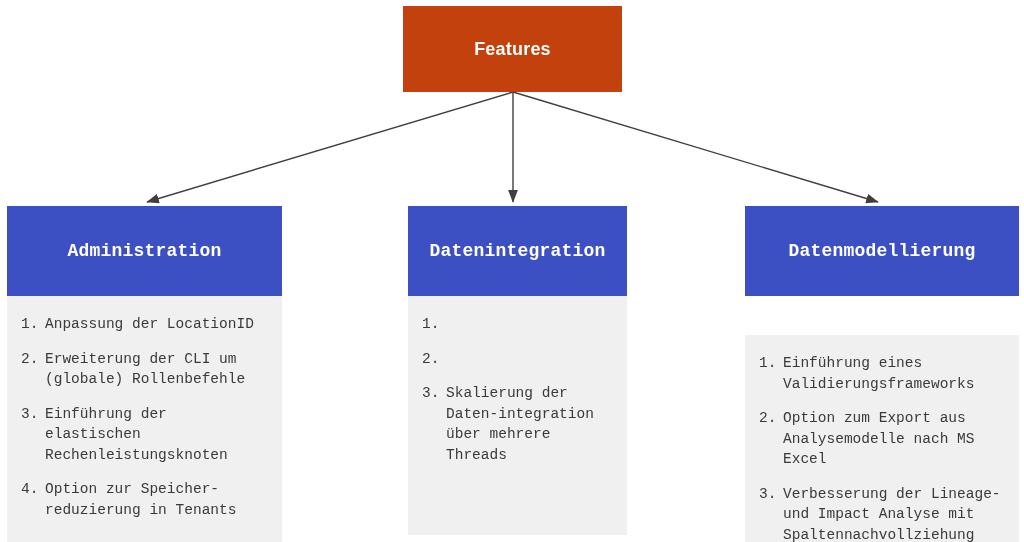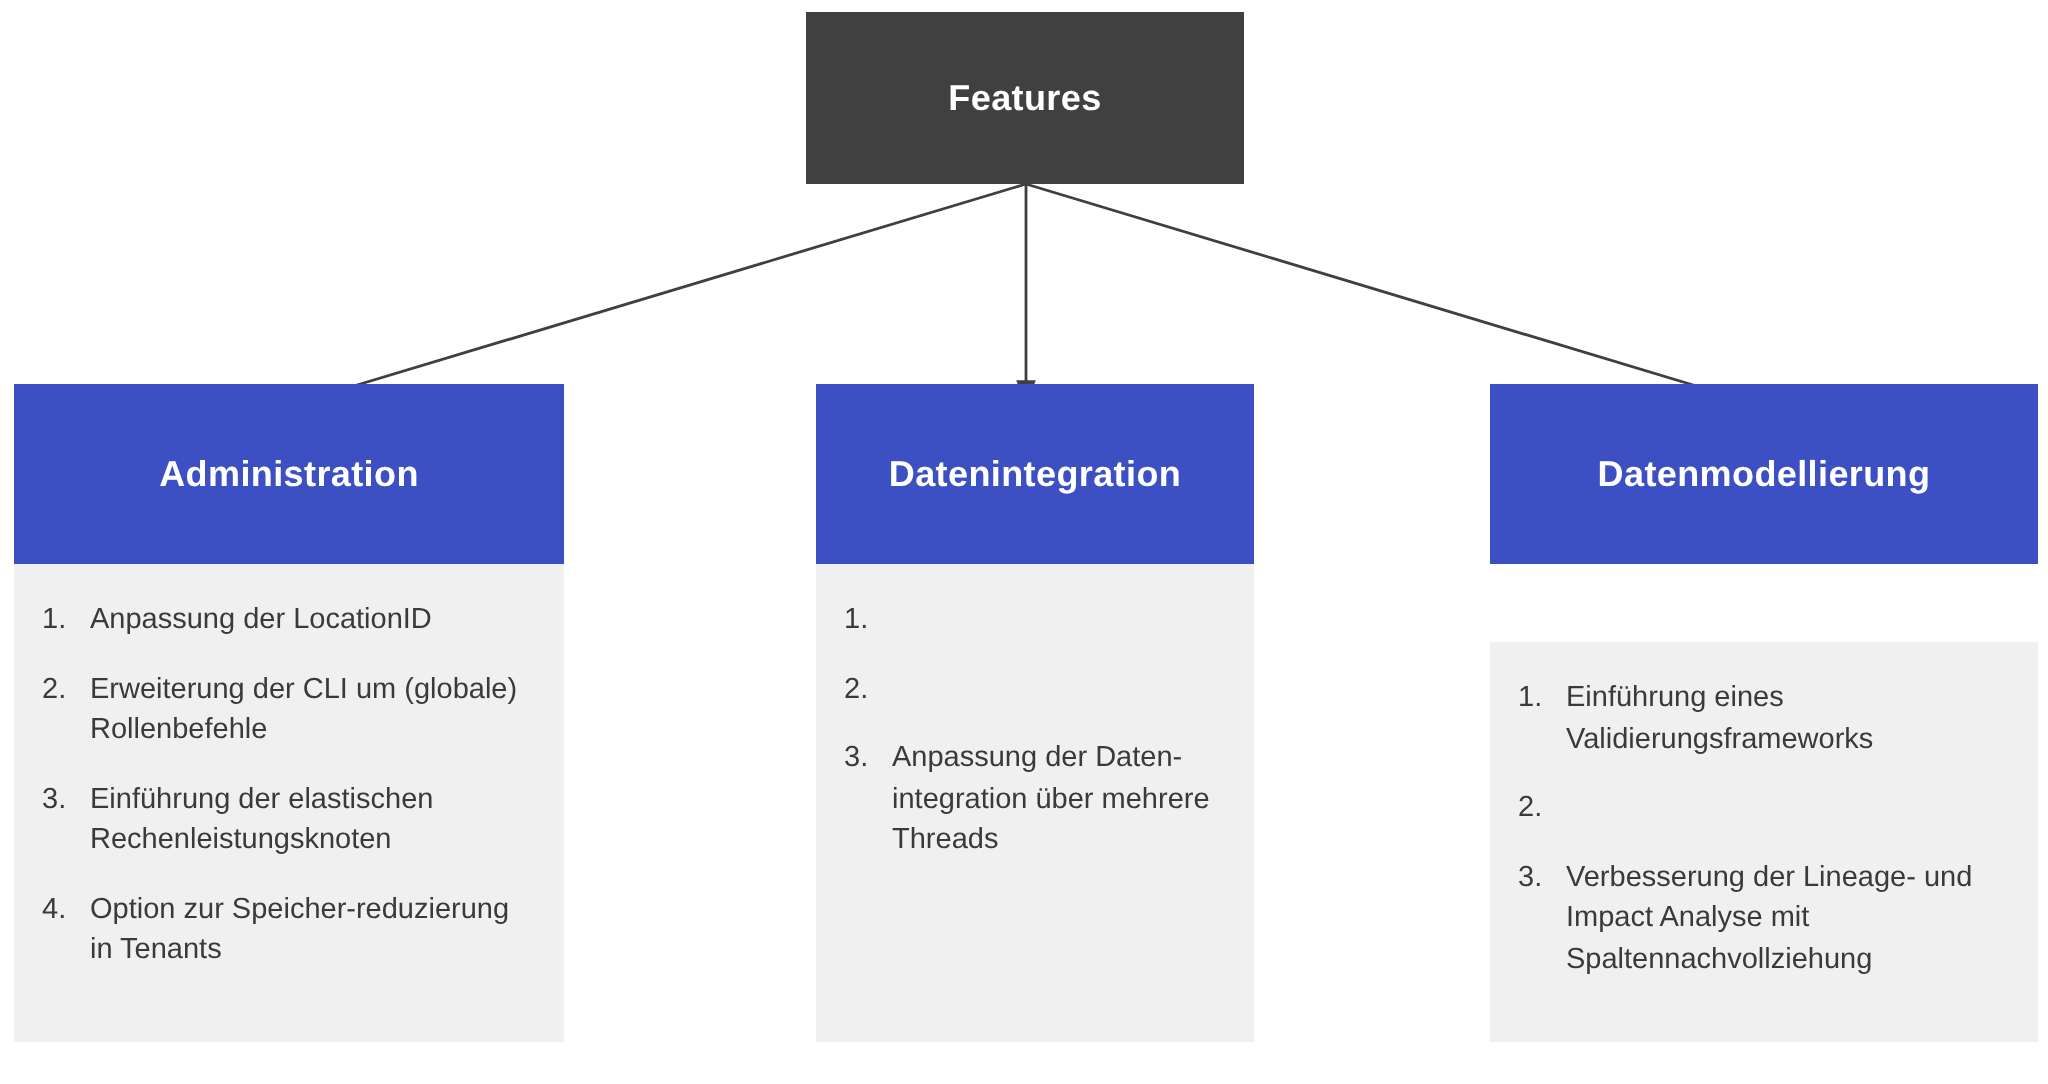--- a/index.html
+++ b/index.html
@@ -33,43 +33,44 @@
     pointer-events: none;
   }
 
   
   .root-node {
     position: absolute;
     left: 403px;
     top: 6px;
     width: 219px;
     height: 86px;
-    background: #404040;
+    background: #c2410c;
     display: flex;
     align-items: center;
     justify-content: center;
     box-sizing: border-box;
   }
   .root-node-label {
     color: #ffffff;
     font-size: 18px;
     font-weight: bold;
     letter-spacing: 0.2px;
     text-align: center;
   }
 
   
   .category-column {
     position: absolute;
-    top: 192px;
+    top: 206px;
     width: 275px;
     height: 329px;
     display: flex;
     flex-direction: column;
     box-sizing: border-box;
+    font-family: Liberation Mono, monospace;
   }
   .category-column.col-0 { left: 7px; }
   .category-column.col-1 { left: 376px; width: 251px; padding-left: 32px; }
   .category-column.col-2 { left: 745px; width: 274px; gap: 39px; }
 
   .category-header {
     height: 90px;
     background: #3C50C4;
     display: flex;
     align-items: center;
@@ -171,38 +172,39 @@
     <div class="category-body">
       <ul class="feature-list">
         <li class="feature-item">
           <span class="feature-index">1.</span>
         </li>
         <li class="feature-item">
           <span class="feature-index">2.</span>
         </li>
         <li class="feature-item">
           <span class="feature-index">3.</span>
-          <span class="feature-text">Anpassung der Daten-integration über mehrere Threads</span>
+          <span class="feature-text">Skalierung der Daten-integration über mehrere Threads</span>
         </li>
       </ul>
     </div>
   </div>
 
   <div class="category-column col-2">
     <div class="category-header">
       <span class="category-header-label">Datenmodellierung</span>
     </div>
     <div class="category-body">
       <ul class="feature-list">
         <li class="feature-item">
           <span class="feature-index">1.</span>
           <span class="feature-text">Einführung eines Validierungsframeworks</span>
         </li>
         <li class="feature-item">
           <span class="feature-index">2.</span>
+          <span class="feature-text">Option zum Export aus Analysemodelle nach MS Excel</span>
         </li>
         <li class="feature-item">
           <span class="feature-index">3.</span>
           <span class="feature-text">Verbesserung der Lineage- und Impact Analyse mit Spaltennachvollziehung</span>
         </li>
       </ul>
     </div>
   </div>
 
 </div>

